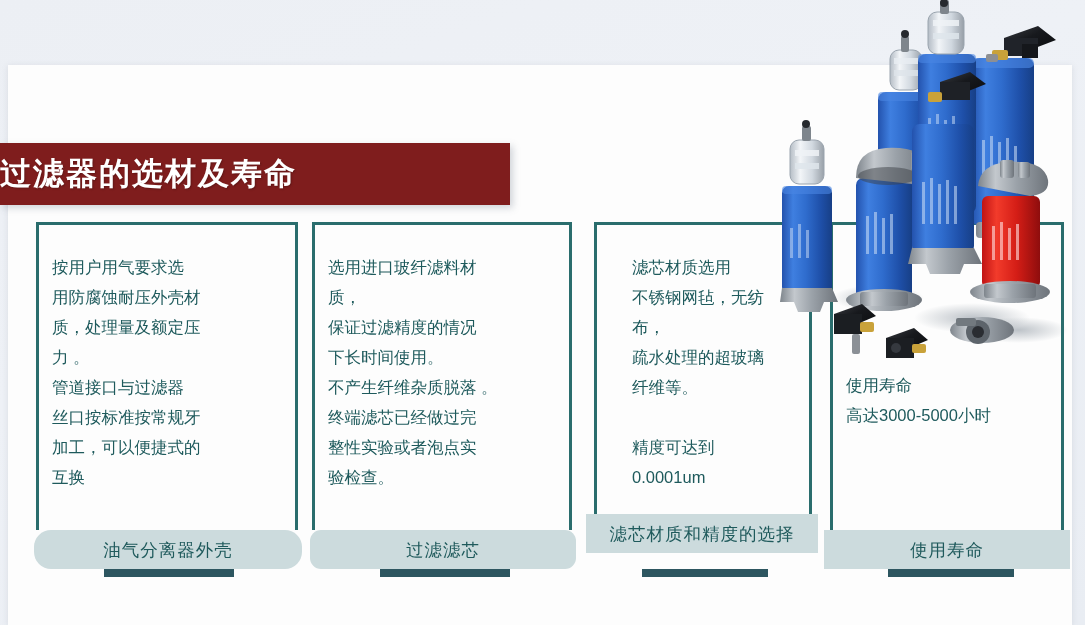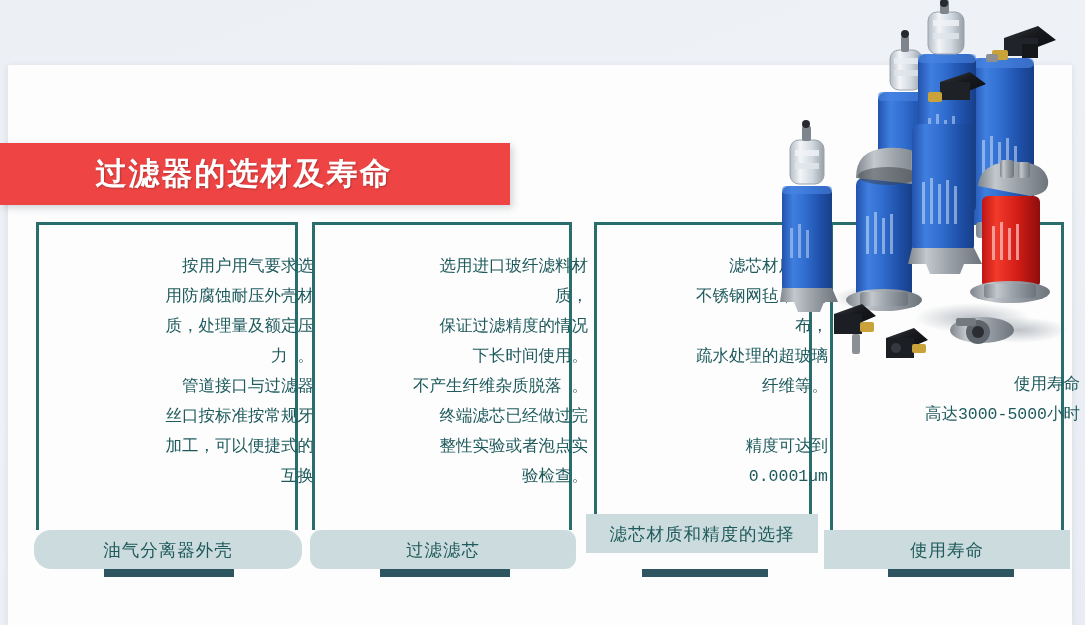--- a/index.html
+++ b/index.html
@@ -31,25 +31,25 @@
     box-shadow: 0 1px 6px rgba(120,130,145,0.18);
   }
 
   
   .title-banner {
     position: absolute;
     left: 0px;
     top: 143px;
     width: 510px;
     height: 62px;
-    background: #ef4444;
+    background: #7f1d1d;
     box-shadow: 3px 3px 7px rgba(110,120,135,0.30);
     display: flex;
     align-items: center;
-    justify-content: center;
+    justify-content: flex-start;
     padding-right: 22px;
     z-index: 6;
   }
   .title-banner .title-text {
     color: #ffffff;
     font-size: 31px;
     font-weight: bold;
     letter-spacing: 2px;
     font-family: "DejaVu Serif", "Liberation Serif", serif;
     text-shadow: 1px 1px 2px rgba(0,0,0,0.25);
@@ -90,27 +90,26 @@
     border-bottom: none;
     background: transparent;
   }
 
   .col-text {
     position: absolute;
     left: 0;
     top: 0;
     width: 100%;
     padding: 30px 16px 0 16px;
-    text-align: right;
+    text-align: left;
     color: #1e5a5c;
     font-size: 16.5px;
     line-height: 30px;
     white-space: pre-line;
-    font-family: Liberation Mono, monospace;
-    margin-left: 32px;
+    font-family: Liberation Sans, sans-serif;
   }
 
   .col-label {
     position: absolute;
     background: #ccdbdd;
     height: 39px;
     display: flex;
     align-items: center;
     justify-content: center;
     color: #1f5a5c;

